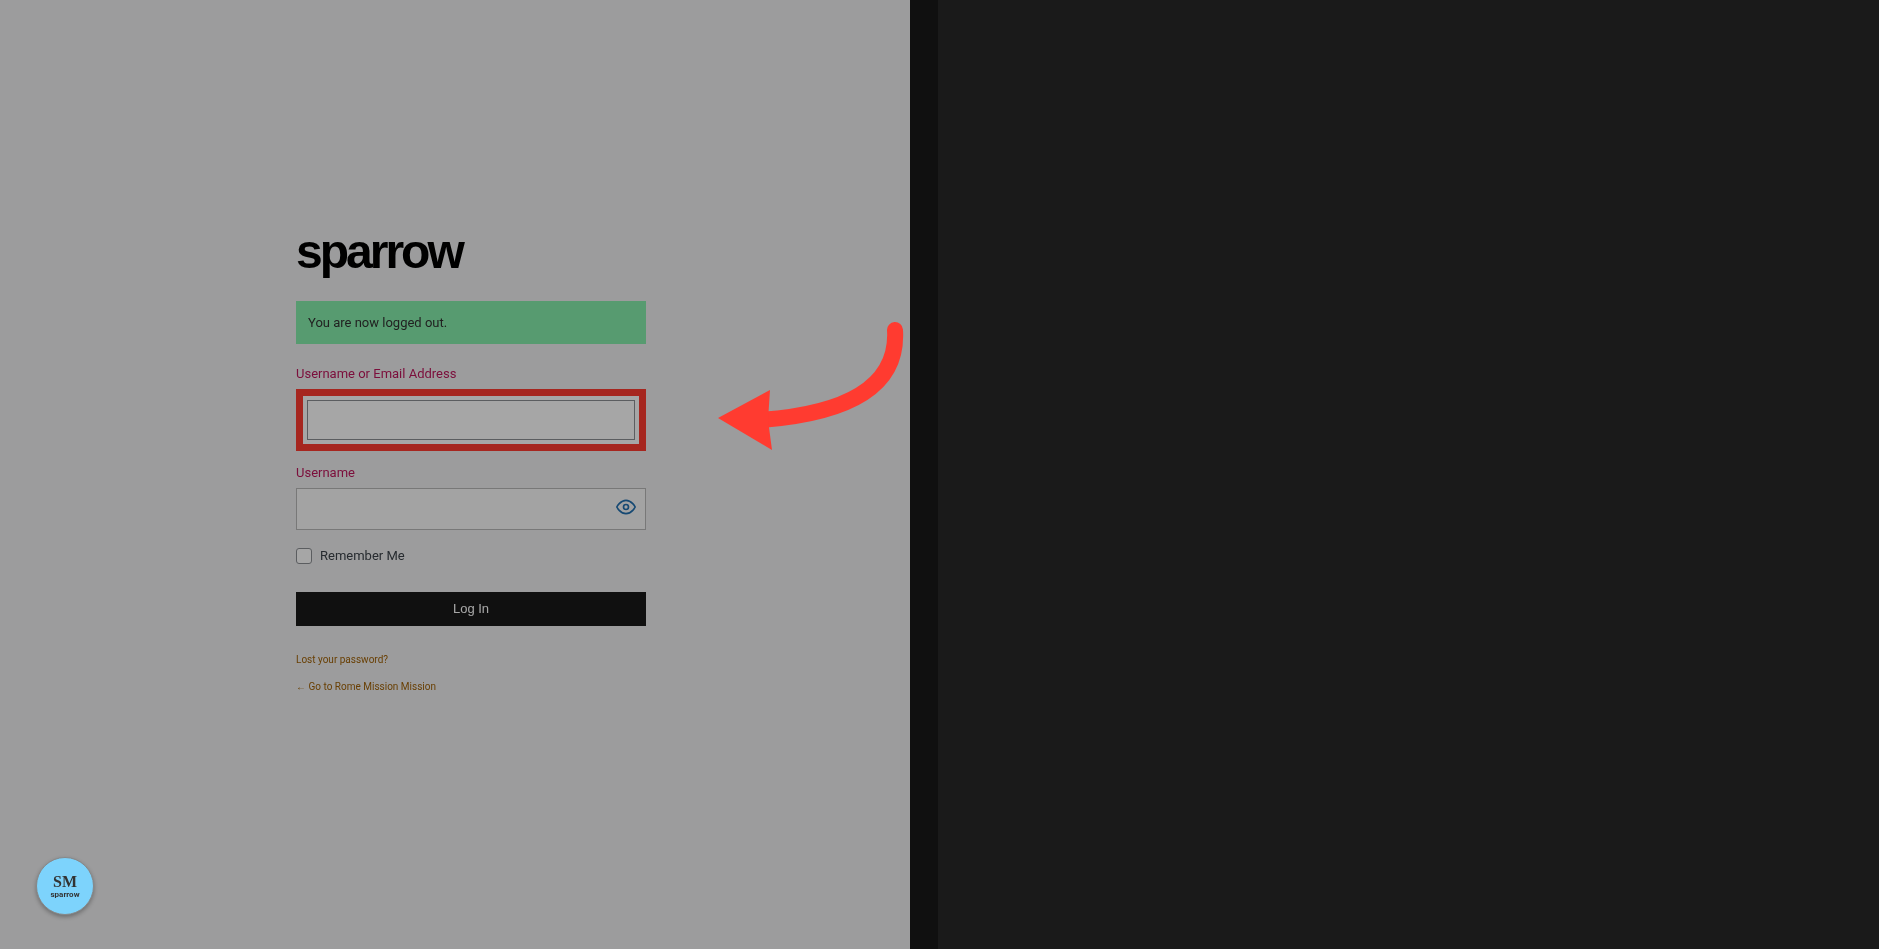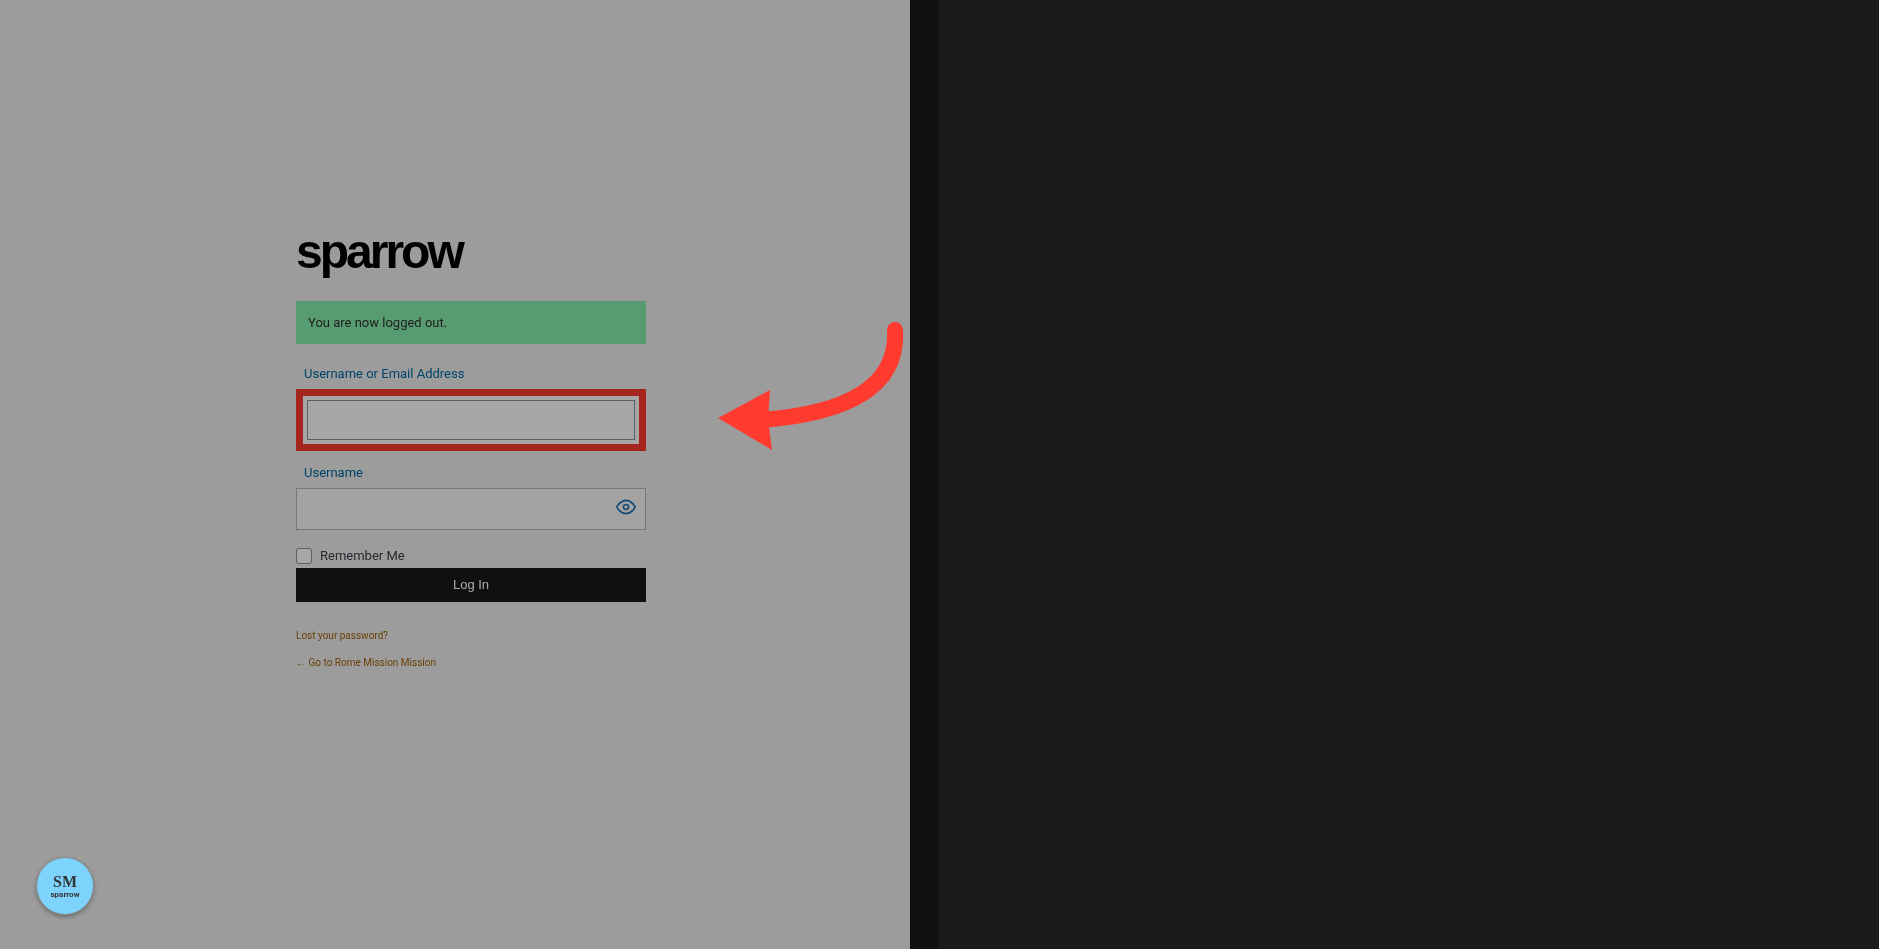--- a/index.html
+++ b/index.html
@@ -85,24 +85,23 @@
     }
     .message-box {
       background: #86efac;
       padding: 14px 12px;
       font-size: 13px;
       color: #333;
       margin-bottom: 22px;
     }
     .form-label {
       font-size: 13px;
-      color: #0369a1;
+      color: #be185d;
       margin-bottom: 8px;
       display: block;
-      margin-left: 8px;
     }
     .input-highlight-wrapper {
       border: 7px solid #ff3b30;
       padding: 4px;
       margin-bottom: 14px;
       background: white;
     }
     .text-input {
       width: 100%;
       height: 40px;
@@ -127,21 +126,21 @@
       position: absolute;
       right: 10px;
       top: 50%;
       transform: translateY(-50%);
       cursor: pointer;
       color: #2271b1;
     }
     .remember-row {
       display: flex;
       align-items: center;
-      margin-bottom: 4px;
+      margin-bottom: 28px;
     }
     .checkbox {
       width: 16px;
       height: 16px;
       border: 1px solid #8c8f94;
       border-radius: 3px;
       margin-right: 8px;
       background: #fff;
       cursor: pointer;
     }

